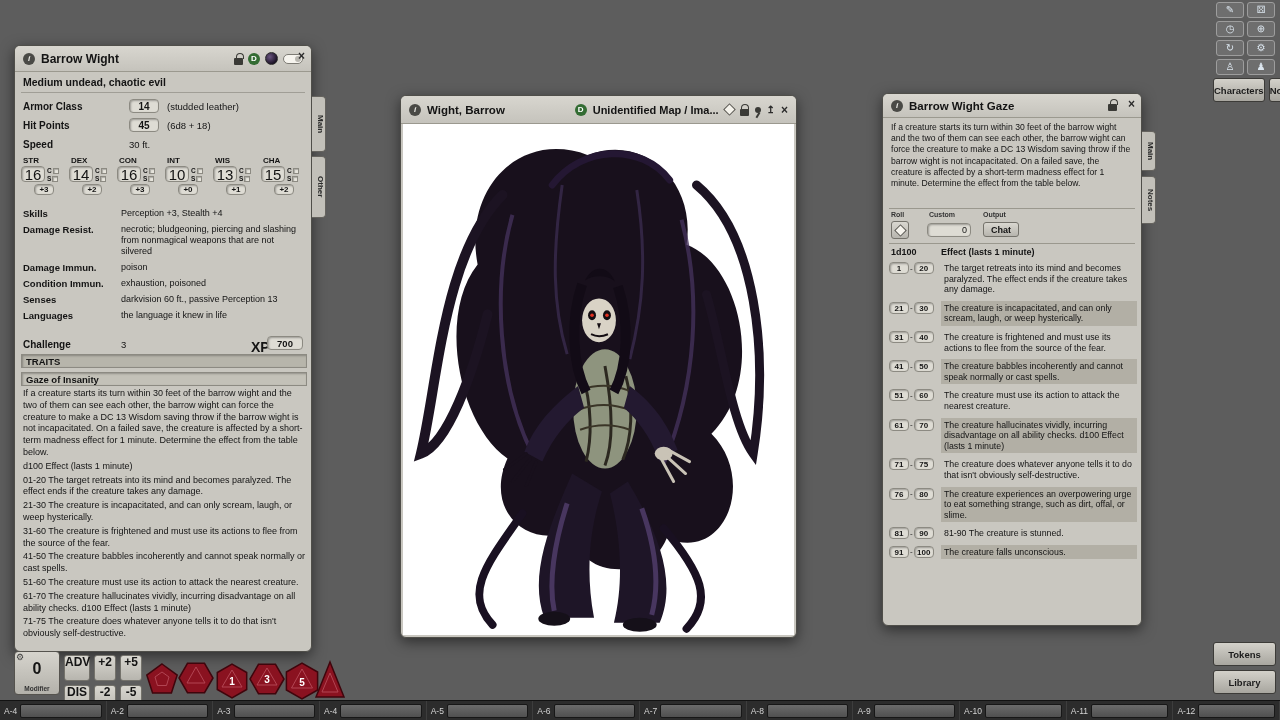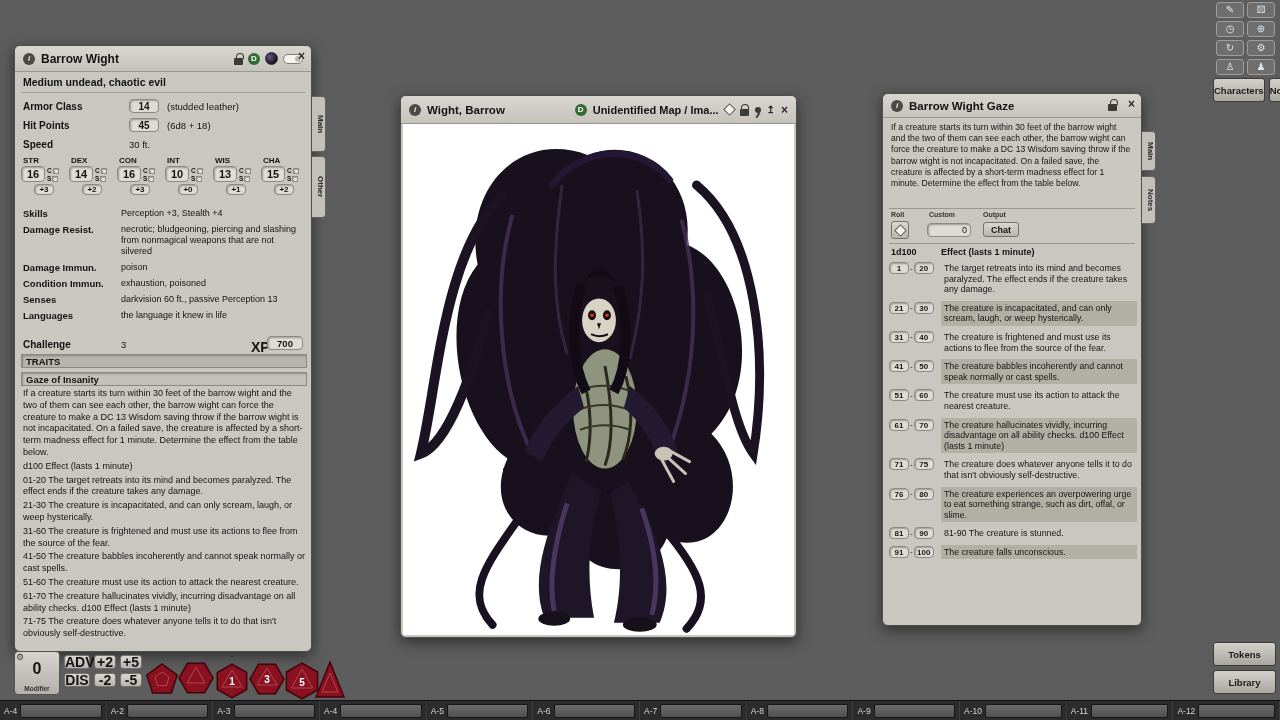--- a/index.html
+++ b/index.html
@@ -37,21 +37,21 @@
 .npc-divider{position:absolute;left:6px;right:6px;top:46px;border-bottom:1px solid #a09e96}
 .statrow{position:absolute;left:0;right:0;height:19px}
 .stat-label{position:absolute;left:8px;top:3px;font-size:10px;font-weight:bold}
 .stat-box{position:absolute;left:114px;top:1px;width:30px;height:14px;font-size:10px;font-weight:bold;line-height:13px}
 .stat-detail{position:absolute;left:152px;top:3px;font-size:9.5px}
 .stat-plain{position:absolute;left:114px;top:3px;font-size:9.5px}
 .abil-row{position:absolute;left:6px;top:110px;width:286px;display:flex;gap:2px}
 .abil{width:46px;position:relative;height:46px}
 .abil-name{font-size:8px;font-weight:bold;text-align:left;padding-left:2px}
 .abil-mid{display:flex;gap:2px;margin-top:1px}
-.abil-score{width:24px;height:16px;font-size:11px;font-weight:bold;line-height:15px}
+.abil-score{width:24px;height:16px;font-size:15px;font-weight:normal;line-height:15px}
 .abil-checks{display:flex;flex-direction:column;gap:1px;padding-top:1px}
 .chk-row{display:flex;align-items:center;gap:1px}
 .chk-label{font-size:6.5px;font-weight:bold}
 .chk{width:6px;height:6px;background:#e6e4dc;border:1px solid #8c8a82;box-shadow:inset 1px 1px 1px rgba(0,0,0,.25)}
 .abil-mod{margin:2px auto 0 auto;width:20px;height:11px;font-size:8px;font-weight:bold;line-height:10px}
 .detail-grid{position:absolute;left:8px;top:162px;width:282px;display:grid;grid-template-columns:98px 1fr;row-gap:5px;column-gap:0}
 .detail-label{font-size:9.5px;font-weight:bold}
 .detail-value{font-size:9px;line-height:11px}
 .challenge-row{position:absolute;left:0;right:0;top:290px;height:16px}
 .xp-label{position:absolute;left:236px;top:3px;font-size:14px;font-weight:bold}
@@ -100,21 +100,21 @@
 .topicons{position:absolute;left:1216px;top:2px;display:grid;grid-template-columns:28px 28px;gap:3px}
 .top-icon{width:28px;height:16px;background:#6e6e6e;border:1px solid #9d9d9d;border-radius:3px;display:flex;align-items:center;justify-content:center}
 .top-icon .glyph{font-size:10px;color:#dbe5ee;line-height:1}
 
 
 .modbox{position:absolute;left:14px;top:651px;width:46px;height:44px;background:linear-gradient(#d6d4cd,#b3b1aa);border:1px solid #55534e;border-radius:4px}
 .modbox .gear{position:absolute;left:1px;top:0;font-size:9px;color:#3c3c3c}
 .modval{position:absolute;left:0;right:0;top:8px;text-align:center;font-size:16px;font-weight:bold}
 .modlabel{position:absolute;left:0;right:0;bottom:2px;text-align:center;font-size:6.5px;font-weight:bold;color:#333}
 .modbtns{position:absolute;left:64px;top:655px;display:grid;grid-template-columns:26px 22px 22px;gap:4px}
-.mod-btn{height:14px;font-size:14px;font-weight:bold;line-height:13px}
+.mod-btn{height:26px;font-size:12px;font-weight:bold;line-height:13px}
 .dicebar{position:absolute;left:140px;top:648px;width:205px;height:55px}
 
 
 .hotbar{position:absolute;left:0;right:0;top:700px;height:20px;background:#2c2c2c;border-top:1px solid #121212;display:flex}
 .hotcell{flex:1;display:flex;align-items:center;gap:3px;padding:0 4px;border-right:1px solid #3d3d3d}
 .hotlabel{font-size:8.5px;color:#d4d4d4;flex:0 0 auto}
 .hotslot{flex:1;height:14px;background:linear-gradient(#6b6b6b,#505050);border:1px solid #171717;border-radius:2px}
 </style>
 </head>
 <body>

